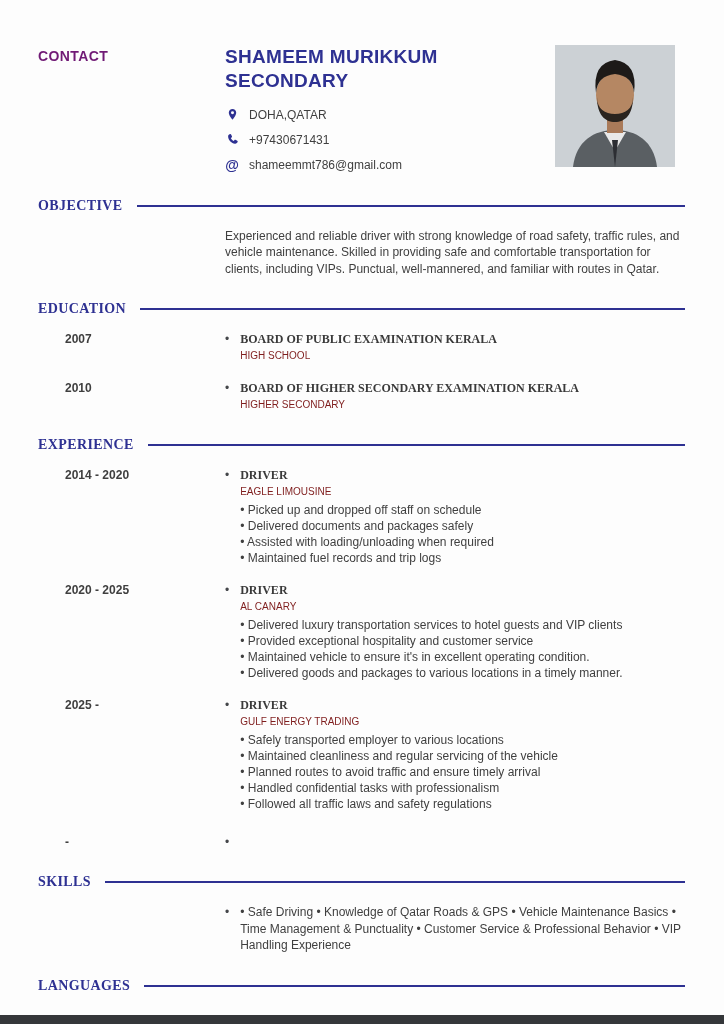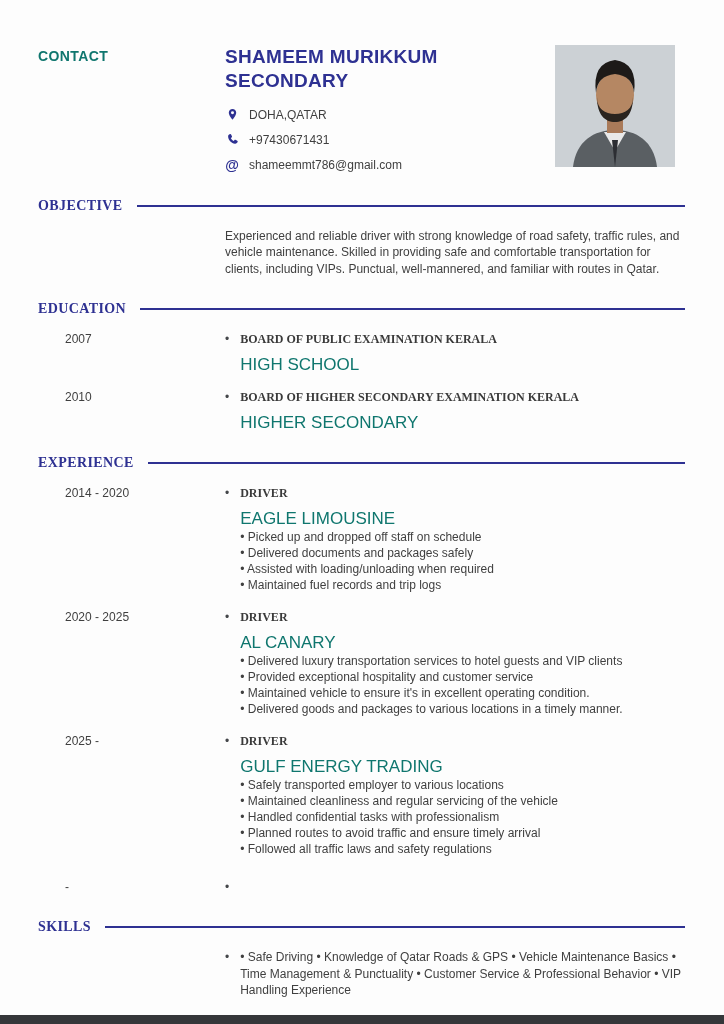--- a/index.html
+++ b/index.html
@@ -9,45 +9,45 @@
     background:#fdfdfd; overflow:hidden;
     font-family:"Liberation Sans", sans-serif;
     color:#3f3f3f;
   }
   
   .header {
     display:grid; grid-template-columns:187px 1fr 120px;
     padding:45px 49px 0 38px; align-items:start;
   }
   .side-label {
-    color:#0f766e; font-weight:bold; font-size:14px; letter-spacing:.4px;
+    color:#701a75; font-weight:bold; font-size:14px; letter-spacing:.4px;
     padding-top:3px;
   }
   .name {
     color:#2e3192; font-weight:bold; font-size:19px;
     line-height:1.28; letter-spacing:.3px;
   }
   .contact-rows { margin-top:14px; display:flex; flex-direction:column; gap:11px;justify-content:center; }
   .contact-row { display:flex; align-items:center; gap:10px; font-size:12px; color:#3f3f3f; }
   .cicon { width:14px; height:14px; display:inline-flex; align-items:center; justify-content:center; flex:0 0 14px; }
   .at-glyph { color:#2e3192; font-weight:bold; font-size:14px; line-height:14px; }
   .photo { width:120px; height:122px; display:block; }
   
   .section { padding:0 39px 0 38px; margin-top:24px; }
   .section-head { display:flex; align-items:center; gap:14px;font-family:Liberation Serif, serif; }
   .section-title { color:#2e3192; font-weight:bold; font-size:14px; letter-spacing:.4px; white-space:nowrap; }
   .rule { flex:1; height:2px; background:#2e3192; }
   .section-body { margin-top:14px; }
   .row { display:grid; grid-template-columns:187px 1fr; margin-bottom:16px; }
   .row:last-child { margin-bottom:0; }
-  .date { padding-left:27px; font-size:12px; color:#3f3f3f; padding-top:1px; }
+  .date { padding-left:27px; font-size:12px; color:#3f3f3f; padding-top:1px;font-weight:bold; }
   .entry-head { display:flex; gap:11px; }
   .bullet { font-size:12px; line-height:16px; color:#44464a; flex:0 0 auto; }
   .entry-title { font-weight:bold; font-size:12px; color:#3a3a3a; line-height:16px;font-family:Liberation Serif, serif; }
-  .entry-sub { font-size:17px; color:#0f766e; line-height:16px; margin-top:10px; }
+  .entry-sub { font-size:10px; color:#7f1d1d; line-height:16px; margin-top:1px; }
   .lines { margin-top:2px; }
   .line { font-size:12px; line-height:16px; color:#3f3f3f; }
   .paragraph { font-size:12px; line-height:16.5px; color:#3f3f3f; max-width:460px; }
   .skills-text { font-size:12px; line-height:16.5px; color:#3f3f3f; max-width:450px; }
   
   .footer-bar {
     position:absolute; left:0; right:0; bottom:0; height:9px;
     background:#35373a;
   }
 </style>
@@ -193,22 +193,22 @@
       <div class="row">
         <div class="date">2025 -</div>
         <div class="entry-head">
           <span class="bullet">•</span>
           <div>
             <div class="entry-title">DRIVER</div>
             <div class="entry-sub">GULF ENERGY TRADING</div>
             <div class="lines">
               <div class="line">• Safely transported employer  to various locations</div>
               <div class="line">• Maintained cleanliness and regular servicing of the vehicle</div>
+              <div class="line">• Planned routes to avoid traffic and ensure timely arrival</div>
               <div class="line">• Handled confidential tasks with professionalism</div>
-              <div class="line">• Planned routes to avoid traffic and ensure timely arrival</div>
               <div class="line">• Followed all traffic laws and safety regulations</div>
             </div>
           </div>
         </div>
       </div>
 
       <div class="row" style="margin-top:22px;">
         <div class="date">-</div>
         <div class="entry-head">
           <span class="bullet">•</span>

